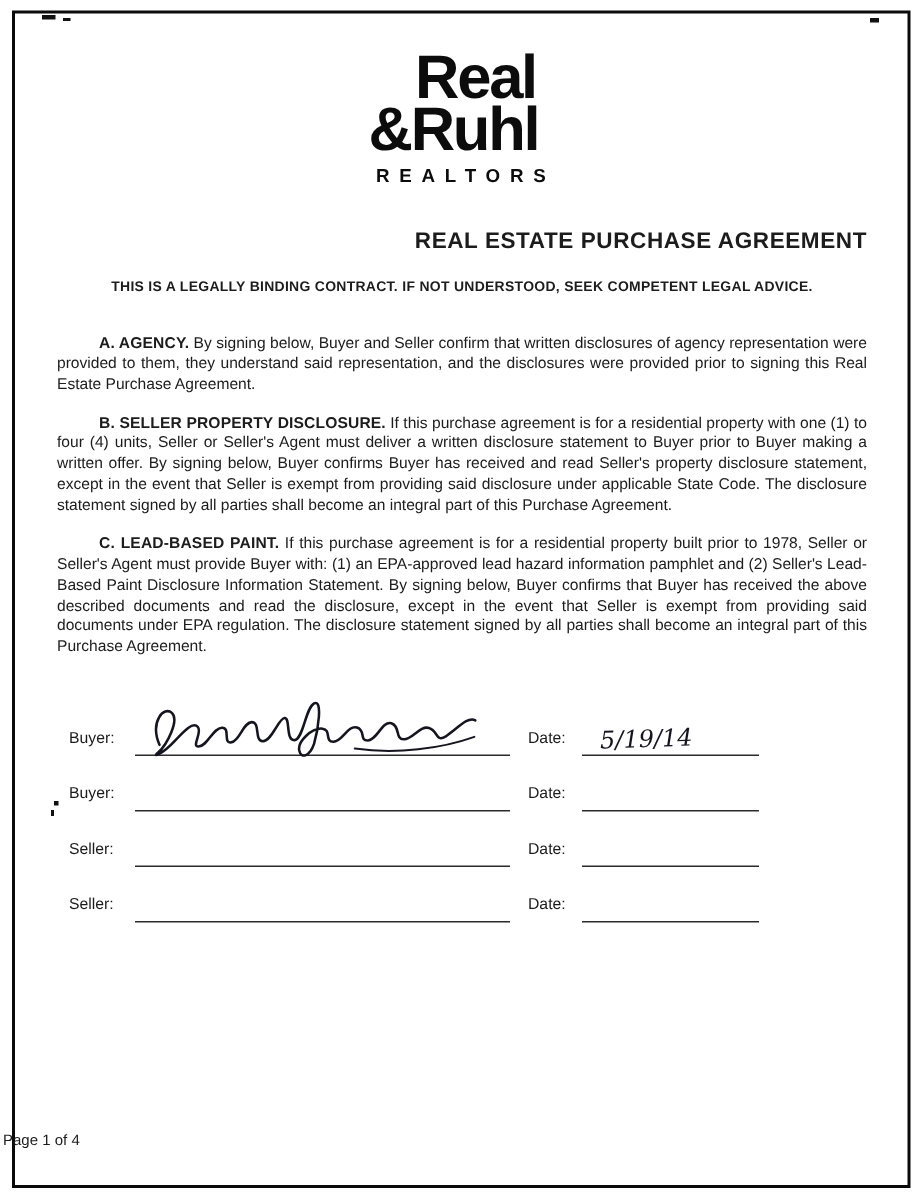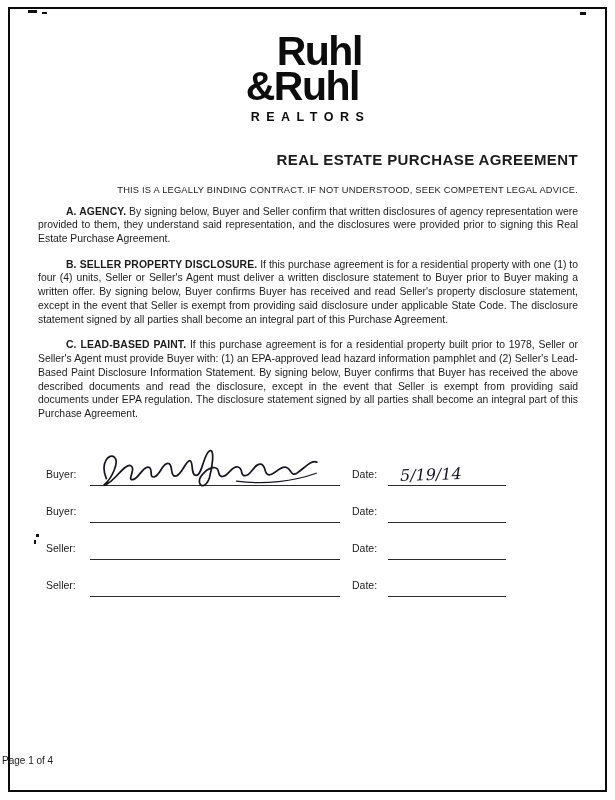--- a/index.html
+++ b/index.html
@@ -8,25 +8,25 @@
   .content{position:absolute;left:38px;right:37px;top:14px;}
 
   
   .logo{text-align:center;margin-top:20px;}
   .logo-inner{display:inline-block;text-align:left;}
   .logo-l1,.logo-l2{font-size:41px;font-weight:bold;letter-spacing:-1.5px;line-height:0.86;color:#0c0c0c;}
   .logo-l1{margin-left:31px;}
   .logo-l3{font-size:12.5px;font-weight:bold;letter-spacing:6.5px;text-align:right;padding-left:5px;margin-top:5px;color:#0c0c0c;}
 
   .doc-title{text-align:right;font-size:15px;font-weight:bold;letter-spacing:.4px;margin:26px 0 0 0;}
-  .doc-subtitle{text-align:right;font-size:9.3px;letter-spacing:.2px;margin:17px 0 0 0;}
+  .doc-subtitle{text-align:center;font-size:9.3px;letter-spacing:.2px;margin:17px 0 0 0;font-weight:bold;}
   .section-heading{text-align:center;font-size:10.5px;font-weight:bold;letter-spacing:.4px;margin:15px 0 0 0;}
 
   .body-para{font-size:10.4px;line-height:1.32;text-align:justify;text-indent:28px;margin:12px 0 0 0;}
-  .body-para.first{margin-top:10px;}
+  .body-para.first{margin-top:27px;}
   .body-para b{letter-spacing:.1px;}
 
   
   .sig-section{margin:44px 0 0 8px;}
   .sig-row{display:flex;align-items:center;height:21px;margin-bottom:16px;font-size:10.5px;position:relative;}
   .sig-label{width:44px;flex:none;padding-bottom:2px;}
   .sig-line{width:250px;flex:none;border-bottom:1.2px solid #2b2b2b;height:100%;position:relative;margin-right:12px;}
   .date-label{width:36px;flex:none;padding-bottom:2px;}
   .date-line{width:118px;flex:none;border-bottom:1.2px solid #2b2b2b;height:100%;position:relative;}
 
@@ -50,21 +50,21 @@
 <div class="artifact a1"></div>
 <div class="artifact a2"></div>
 <div class="artifact a3"></div>
 <div class="artifact a4"></div>
 <div class="artifact a5"></div>
 
 <div class="content">
 
   <div class="logo">
     <div class="logo-inner">
-      <div class="logo-l1">Ruhl</div>
+      <div class="logo-l1">Real</div>
       <div class="logo-l2">&amp;Ruhl</div>
       <div class="logo-l3">REALTORS</div>
     </div>
   </div>
 
   <h1 class="doc-title">REAL ESTATE PURCHASE AGREEMENT</h1>
   <p class="doc-subtitle">THIS IS A LEGALLY BINDING CONTRACT. IF NOT UNDERSTOOD, SEEK COMPETENT LEGAL ADVICE.</p>
 
   <p class="body-para first"><b>A. AGENCY.</b><span> By signing below, Buyer and Seller confirm that written disclosures of agency representation were provided to them, they understand said representation, and the disclosures were provided prior to signing this Real Estate Purchase Agreement.</span></p>
 

